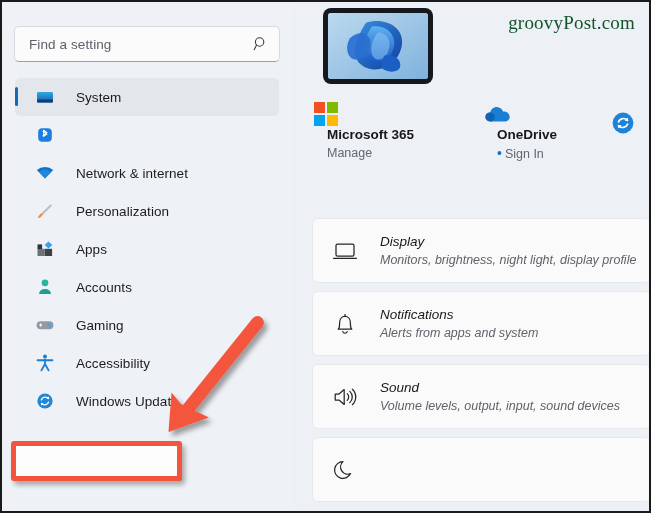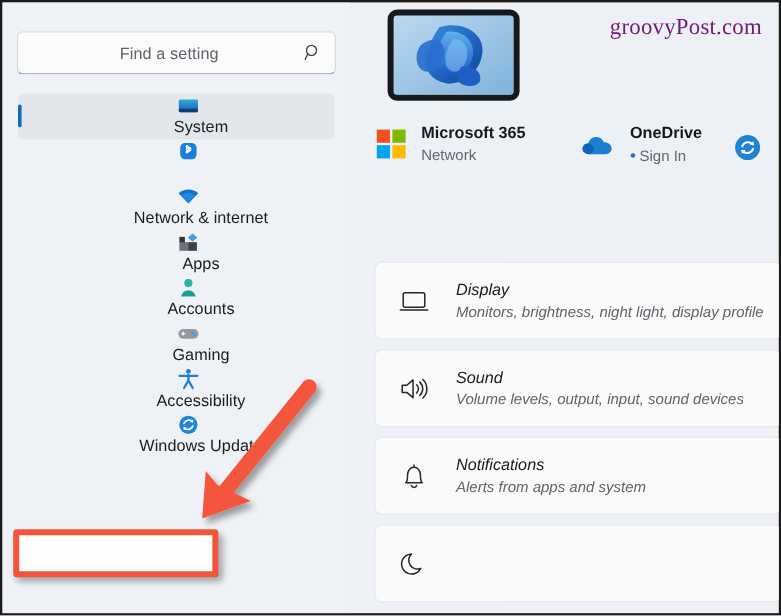--- a/index.html
+++ b/index.html
@@ -53,40 +53,38 @@
     display: flex;
     align-items: center;
     padding: 0 10px 0 14px;
   }
 
   .search-text {
     flex: 1;
     font-size: 13.5px;
     color: #5d6168;
     letter-spacing: 0.1px;
-    text-align: center;
   }
 
   .search-icon {
     width: 16px; height: 16px;
     flex: 0 0 auto;
     color: #3a3d42;
   }
 
   .nav { position: absolute; left: 0; top: 76px; width: 290px; }
 
   .nav-item {
     position: relative;
     height: 38px;
     margin: 0 13px;
     border-radius: 5px;
     display: flex;
     align-items: center;
     padding-left: 20px;
-    flex-direction: column;
   }
 
   .nav-item.selected { background: #e3e6ea; }
 
   .nav-item.selected::before {
     content: "";
     position: absolute;
     left: 0px;
     top: 9px;
     width: 3px;
@@ -117,21 +115,21 @@
     left: 290px; top: 0;
     right: 0; bottom: 0;
   }
 
   .watermark {
     position: absolute;
     right: 14px;
     top: 10px;
     font-family: "Liberation Serif", serif;
     font-size: 19px;
-    color: #701a75;
+    color: #14532d;
     letter-spacing: 0.2px;
   }
 
   .device-thumb {
     position: absolute;
     left: 31px;
     top: 6px;
     width: 110px;
     height: 76px;
     background: #15181c;
@@ -152,21 +150,21 @@
     position: absolute;
     left: 22px;
     top: 100px;
     right: 0;
     height: 46px;
   }
 
   .acct {
     position: absolute;
     display: flex;
-    align-items: center;
+    flex-direction: column;
   }
 
   .acct-ms { left: 0; top: 0; }
   .acct-od { left: 170px; top: 0; }
 
   .ms-logo {
     width: 24px; height: 24px;
     display: grid;
     grid-template-columns: 1fr 1fr;
     grid-template-rows: 1fr 1fr;
@@ -343,20 +341,30 @@
       <div class="nav-item">
         <span class="nav-icon">
           <svg viewBox="0 0 20 20">
             <path d="M1.8 7.0 A12.5 12.5 0 0 1 18.2 7.0 L10 15.6 Z" fill="#1271cd"></path>
             <path d="M4.6 8.6 A9 9 0 0 1 15.4 8.6 L10 15.2 Z" fill="#1b8ade"></path>
           </svg>
         </span>
         <span class="nav-label">Network &amp; internet</span>
       </div>
 
+      <div class="nav-item">
+        <span class="nav-icon">
+          <svg viewBox="0 0 20 20">
+            <path d="M15.6 3.2 L17.0 4.6 L8.2 13.5 L6.6 11.9 Z" fill="#b9bec6"></path>
+            <path d="M6.5 12.0 L8.1 13.6 L5.4 16.2 L3.9 14.7 Z" fill="#ef8a2b"></path>
+            <path d="M3.9 14.7 L5.4 16.2 L3.0 17.0 Z" fill="#d9731b"></path>
+          </svg>
+        </span>
+        <span class="nav-label">Personalization</span>
+      </div>
 
       <div class="nav-item">
         <span class="nav-icon">
           <svg viewBox="0 0 20 20">
             <rect x="2.5" y="9.8" width="7.2" height="7.2" fill="#6d7277"></rect>
             <rect x="2.5" y="5.4" width="4.6" height="4.6" fill="#30343a"></rect>
             <rect x="9.8" y="9.8" width="7.3" height="7.2" fill="#3d4247"></rect>
             <path d="M13.4 2.6 L17.4 6.0 L13.4 9.4 L9.6 6.0 Z" fill="#3aa0ee"></path>
           </svg>
         </span>
@@ -454,21 +462,21 @@
 
       <div class="acct acct-ms">
         <span class="ms-logo">
           <i style="background:#f25022"></i>
           <i style="background:#7fba00"></i>
           <i style="background:#00a4ef"></i>
           <i style="background:#ffb900"></i>
         </span>
         <span class="acct-text">
           <span class="acct-title" style="display:block">Microsoft 365</span>
-          <span class="acct-sub" style="display:block">Network</span>
+          <span class="acct-sub" style="display:block">Manage</span>
         </span>
       </div>
 
       <div class="acct acct-od">
         <span class="od-logo">
           <svg viewBox="0 0 28 24">
             <path d="M7.0 19.5 C3.1 19.5 0.8 16.8 1.6 13.8 C2.2 11.6 4.3 10.4 6.3 10.6
                      C6.9 7.0 10.2 4.6 13.9 5.2 C16.5 5.6 18.4 7.4 19.1 9.6
                      C22.2 9.2 25.2 11.3 25.6 14.2 C26.1 17.4 23.7 19.5 20.6 19.5 Z" fill="#1a7fd4"></path>
             <path d="M7.0 19.5 C3.1 19.5 0.8 16.8 1.6 13.8 C2.2 11.6 4.3 10.4 6.3 10.6
@@ -505,45 +513,45 @@
         </span>
         <span class="card-text">
           <span class="card-title" style="display:block">Display</span>
           <span class="card-sub" style="display:block">Monitors, brightness, night light, display profile</span>
         </span>
       </div>
 
       <div class="card">
         <span class="card-icon">
           <svg viewBox="0 0 28 28" fill="none" stroke="currentColor" stroke-width="1.25">
-            <path d="M4.2 11.0 L8.0 11.0 L13.2 6.6 L13.2 21.4 L8.0 17.0 L4.2 17.0 Z" stroke-linejoin="round"></path>
-            <path d="M16.2 10.6 A4.6 4.6 0 0 1 16.2 17.4" stroke-linecap="round"></path>
-            <path d="M18.8 8.4 A7.6 7.6 0 0 1 18.8 19.6" stroke-linecap="round"></path>
-            <path d="M21.4 6.3 A10.6 10.6 0 0 1 21.4 21.7" stroke-linecap="round"></path>
-          </svg>
-        </span>
-        <span class="card-text">
-          <span class="card-title" style="display:block">Sound</span>
-          <span class="card-sub" style="display:block">Volume levels, output, input, sound devices</span>
-        </span>
-      </div>
-
-      <div class="card">
-        <span class="card-icon">
-          <svg viewBox="0 0 28 28" fill="none" stroke="currentColor" stroke-width="1.25">
             <path d="M7.2 19.2 L20.8 19.2 C19.3 17.8 19.4 16.6 19.4 13.0
                      C19.4 9.0 17.0 6.4 14.0 6.4 C11.0 6.4 8.6 9.0 8.6 13.0
                      C8.6 16.6 8.7 17.8 7.2 19.2 Z" stroke-linejoin="round"></path>
             <path d="M11.8 21.6 A2.3 2.3 0 0 0 16.2 21.6" stroke-linecap="round"></path>
             <line x1="14" y1="4.6" x2="14" y2="6.3" stroke-linecap="round"></line>
           </svg>
         </span>
         <span class="card-text">
           <span class="card-title" style="display:block">Notifications</span>
           <span class="card-sub" style="display:block">Alerts from apps and system</span>
+        </span>
+      </div>
+
+      <div class="card">
+        <span class="card-icon">
+          <svg viewBox="0 0 28 28" fill="none" stroke="currentColor" stroke-width="1.25">
+            <path d="M4.2 11.0 L8.0 11.0 L13.2 6.6 L13.2 21.4 L8.0 17.0 L4.2 17.0 Z" stroke-linejoin="round"></path>
+            <path d="M16.2 10.6 A4.6 4.6 0 0 1 16.2 17.4" stroke-linecap="round"></path>
+            <path d="M18.8 8.4 A7.6 7.6 0 0 1 18.8 19.6" stroke-linecap="round"></path>
+            <path d="M21.4 6.3 A10.6 10.6 0 0 1 21.4 21.7" stroke-linecap="round"></path>
+          </svg>
+        </span>
+        <span class="card-text">
+          <span class="card-title" style="display:block">Sound</span>
+          <span class="card-sub" style="display:block">Volume levels, output, input, sound devices</span>
         </span>
       </div>
 
       <div class="card">
         <span class="card-icon">
           <svg viewBox="0 0 28 28" fill="none" stroke="currentColor" stroke-width="1.25">
             <path d="M19.6 17.6 A8.4 8.4 0 1 1 12.0 5.6 A7.2 7.2 0 0 0 19.6 17.6 Z" stroke-linejoin="round"></path>
           </svg>
         </span>
       </div>

